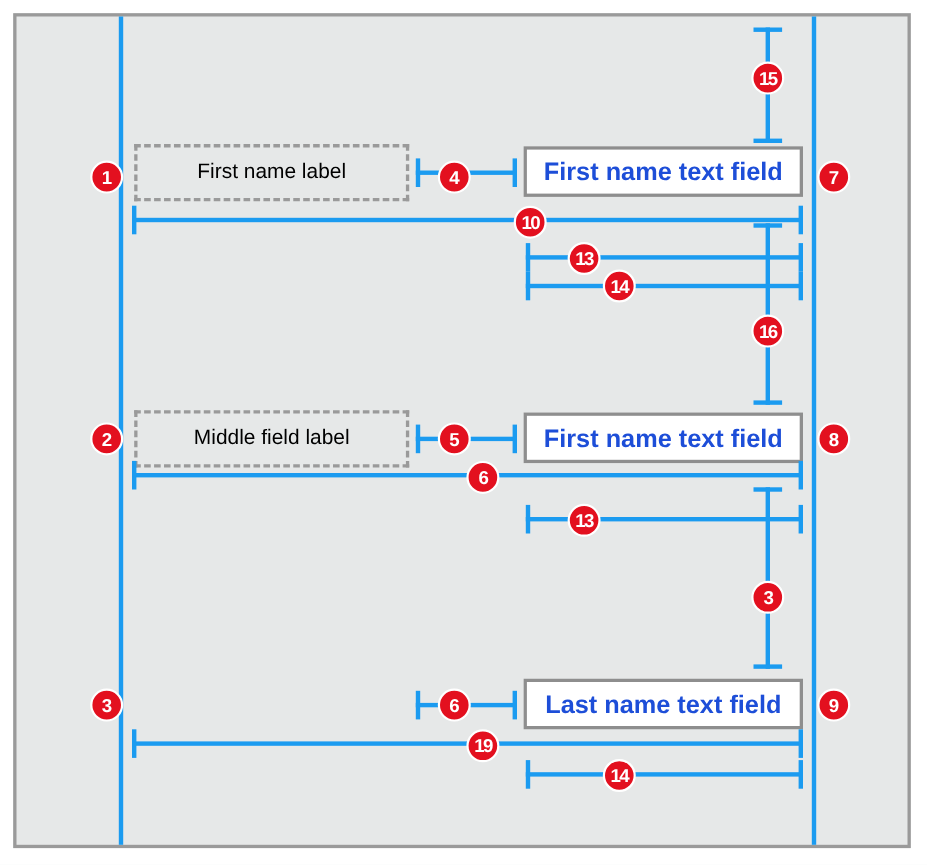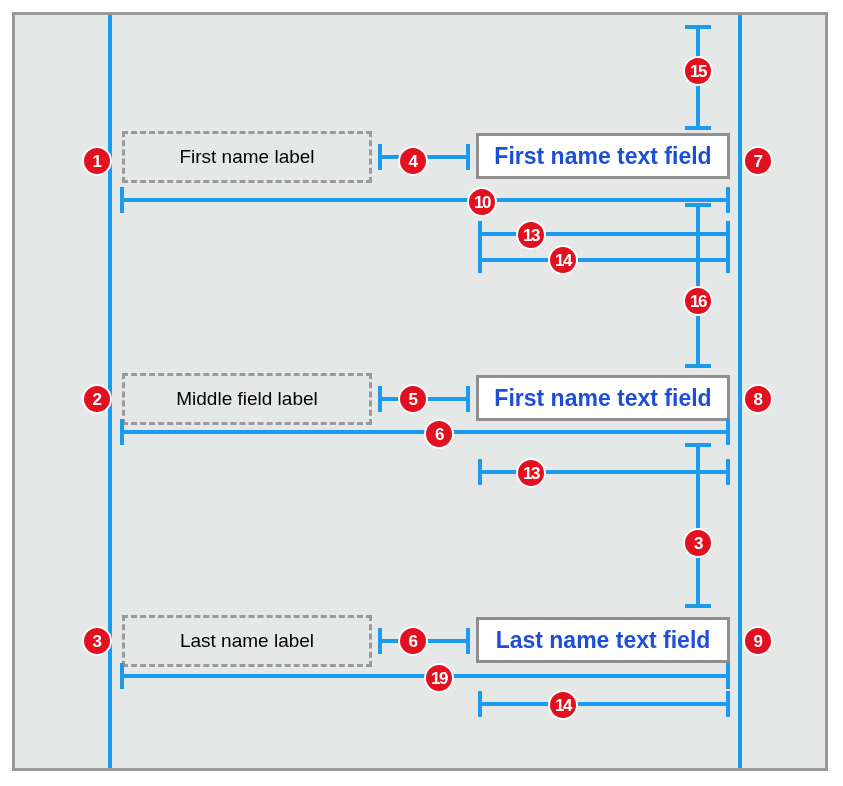--- a/index.html
+++ b/index.html
@@ -161,23 +161,20 @@
   </div>
 
   <div class="hmeasure" style="left:378px; top:397px; width:92px;"></div>
 
   <div class="hmeasure" style="left:120px; top:430px; width:610px;"></div>
 
   <div class="hmeasure" style="left:478px; top:470px; width:252px;"></div>
 
   <div class="vmeasure" style="left:696px; top:443px; height:165px;"></div>
 
-  <div class="label-box" style="left:122px; top:615px; width:250px; height:52px;">
-    <span>Last name label</span>
-  </div>
 
   <div class="field-box" style="left:476px; top:617px; width:254px; height:46px;">
     <span>Last name text field</span>
   </div>
 
   <div class="hmeasure" style="left:378px; top:639px; width:92px;"></div>
 
   <div class="hmeasure" style="left:120px; top:674px; width:610px;"></div>
 
   <div class="hmeasure" style="left:478px; top:702px; width:252px;"></div>

